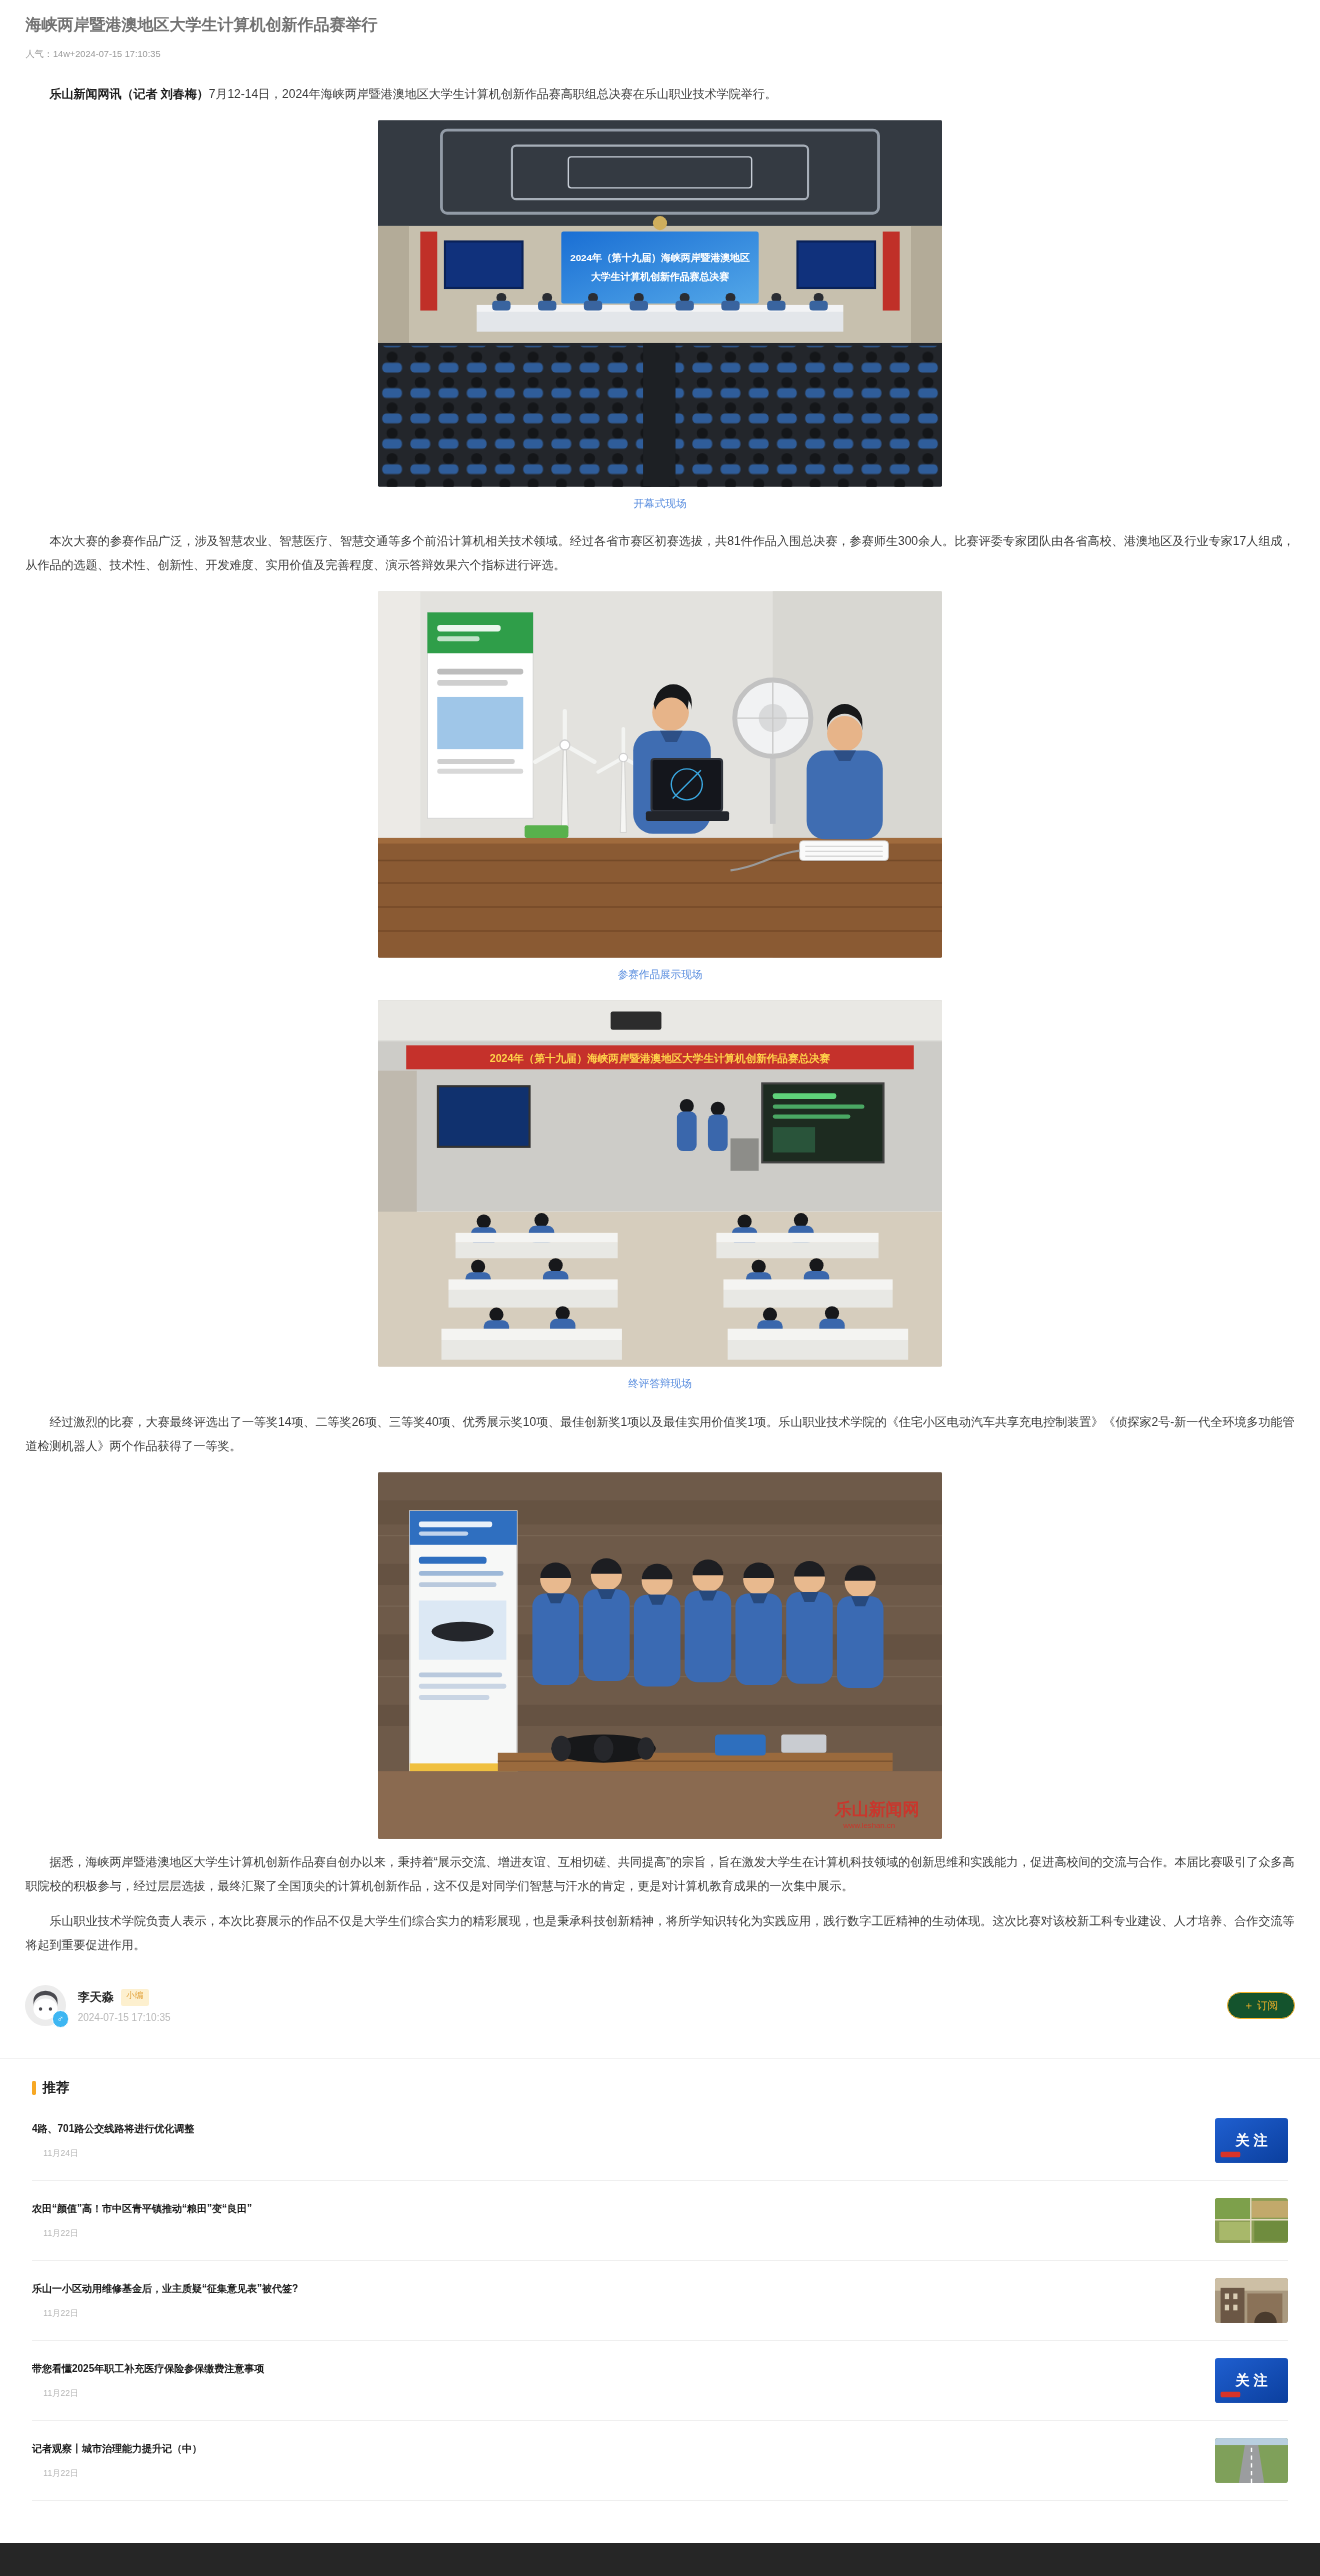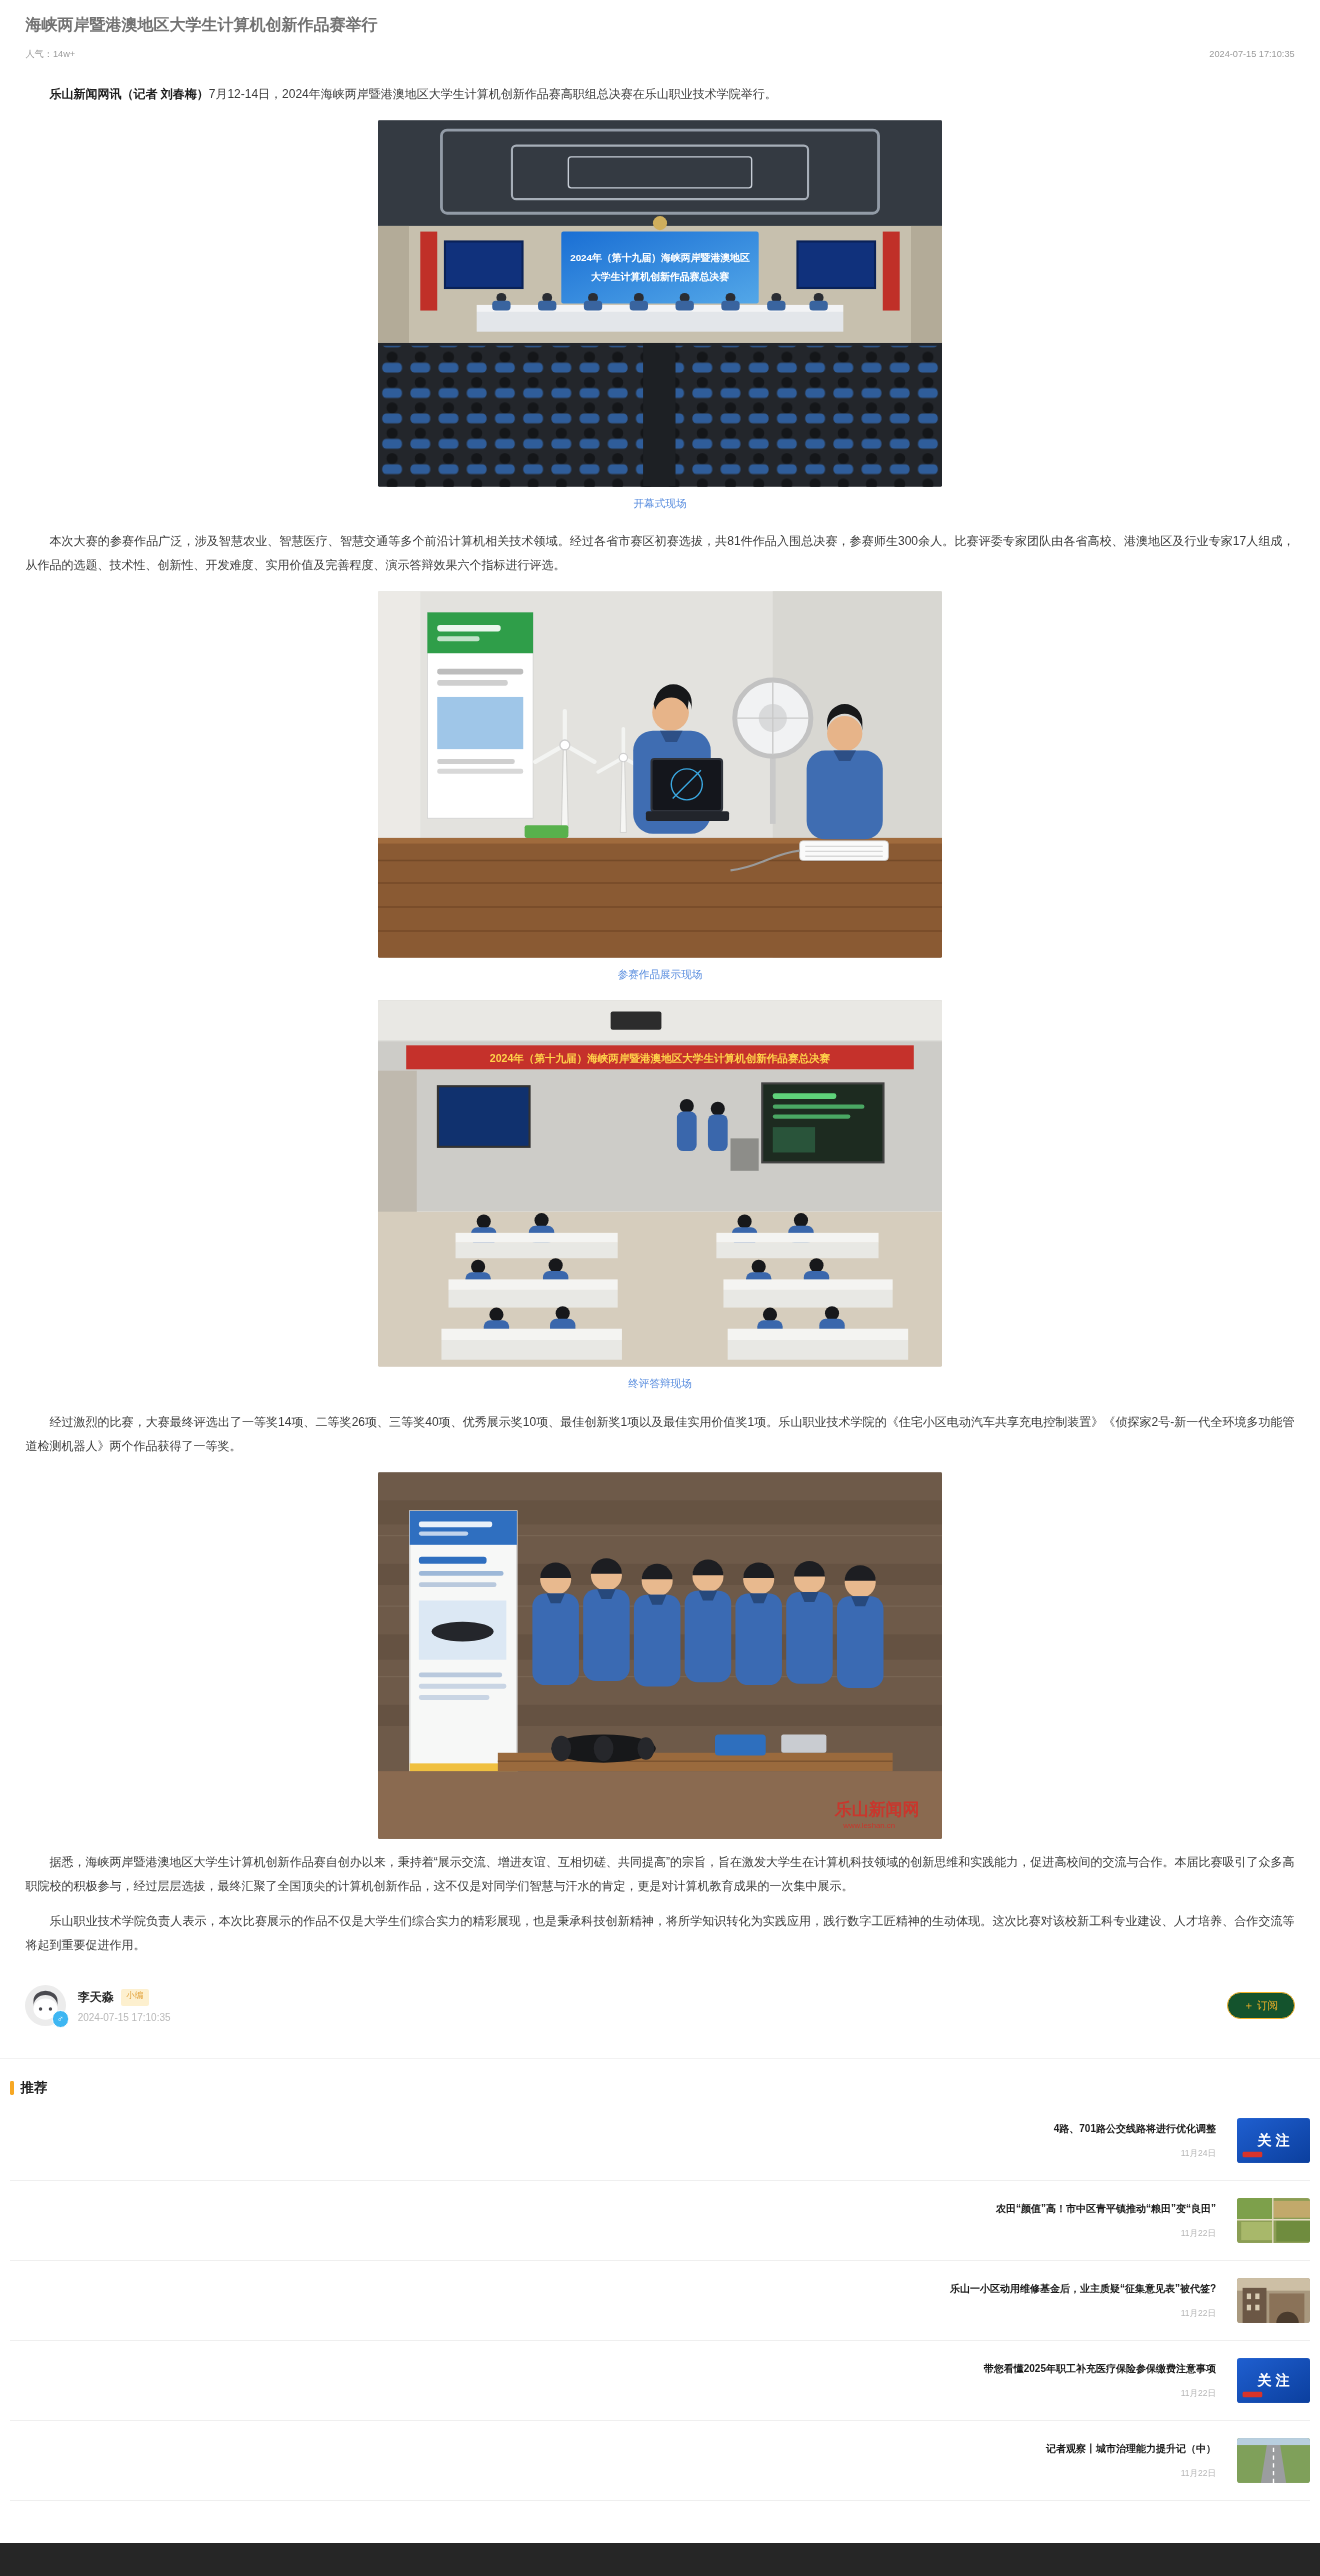--- a/index.html
+++ b/index.html
@@ -1,20 +1,20 @@
 <!DOCTYPE html>
 <html style="font-size:11.3px"><head>
 <meta charset="utf-8">
 <style>
   html,body{margin:0;padding:0;background:#fff;}
   body{width:1320px;min-height:2576px;position:relative;
        font-family:"Liberation Sans","DejaVu Sans",sans-serif;color:#3c3c3c;}
   .container{padding:11.3px 25.4px 0;}
   .article-title{font-size:16px;font-weight:700;color:#737373;margin:4.2px 0 11.3px;}
-  .meta-row{display:flex;justify-content:space-between;align-items:center;
+  .meta-row{display:flex;align-items:center;
             color:#9b9b9b;font-size:9.2px;margin-bottom:21px;}
   .para{font-size:12px;line-height:24px;text-align:justify;text-indent:2em;
         margin:11.3px 0;color:#3c3c3c;}
   .para .lead{font-weight:700;color:#1f1f1f;}
   .photo-wrap{width:564px;margin:14px auto 0;}
   .photo-wrap svg{display:block;width:564px;height:367px;border-radius:1.4px;}
   .caption{text-align:center;color:#5a8edf;font-size:10.6px;margin:10px 0 18.3px;}
   
   .author-row{display:flex;justify-content:space-between;align-items:center;margin:28px 0 12.7px;}
   .author-left{display:flex;align-items:center;gap:11.3px;}
@@ -24,21 +24,21 @@
                 background:#3db6f2;color:#fff;font-size:9.2px;display:flex;align-items:center;
                 justify-content:center;border:1.4px solid #fff;}
   .author-name-row{display:flex;gap:7px;}
   .author-name{font-size:12px;color:#2b2b2b;font-weight:700;}
   .author-badge{background:#fdf0cf;color:#e2a33c;font-size:8.5px;padding:1.4px 5.6px;border-radius:2.1px;}
   .author-date{color:#b9b9b9;font-size:10px;margin-top:5.6px;}
   .subscribe-btn{border:0.7px solid #f4b229;color:#f4b229;background:#14532d;font-size:10.6px;
                  padding:5.6px 15.5px;border-radius:705px;cursor:pointer;
                  font-family:"Liberation Sans","DejaVu Sans",sans-serif;}
   
-  .rec-section{margin-top:32px;border-top:0.7px solid #f2f2f2;padding:20px 10px 10px;text-align:right;}
+  .rec-section{margin-top:32px;border-top:0.7px solid #f2f2f2;padding:20px 32px 10px;}
   .rec-header{display:flex;align-items:center;margin-bottom:4.2px;}
   .rec-header .bar{width:3.5px;height:14px;background:#f7a824;border-radius:1.4px;margin-right:7px;}
   .rec-header .label{font-size:13.4px;font-weight:700;color:#222;}
   .rec-item{display:flex;justify-content:space-between;align-items:center;
             padding:17px 0;border-bottom:0.7px solid #efefef;cursor:pointer;}
   .rec-text{flex:1;min-width:0;padding-right:21px;}
   .rec-title{font-size:10px;font-weight:700;color:#1c1c1c;}
   .rec-date{font-size:8.5px;color:#b7b7b7;margin-top:11.3px;padding-left:11.3px;}
   .thumb{width:73px;height:45px;border-radius:2.8px;overflow:hidden;flex:none;}
   .thumb svg{display:block;width:73px;height:45px;}

